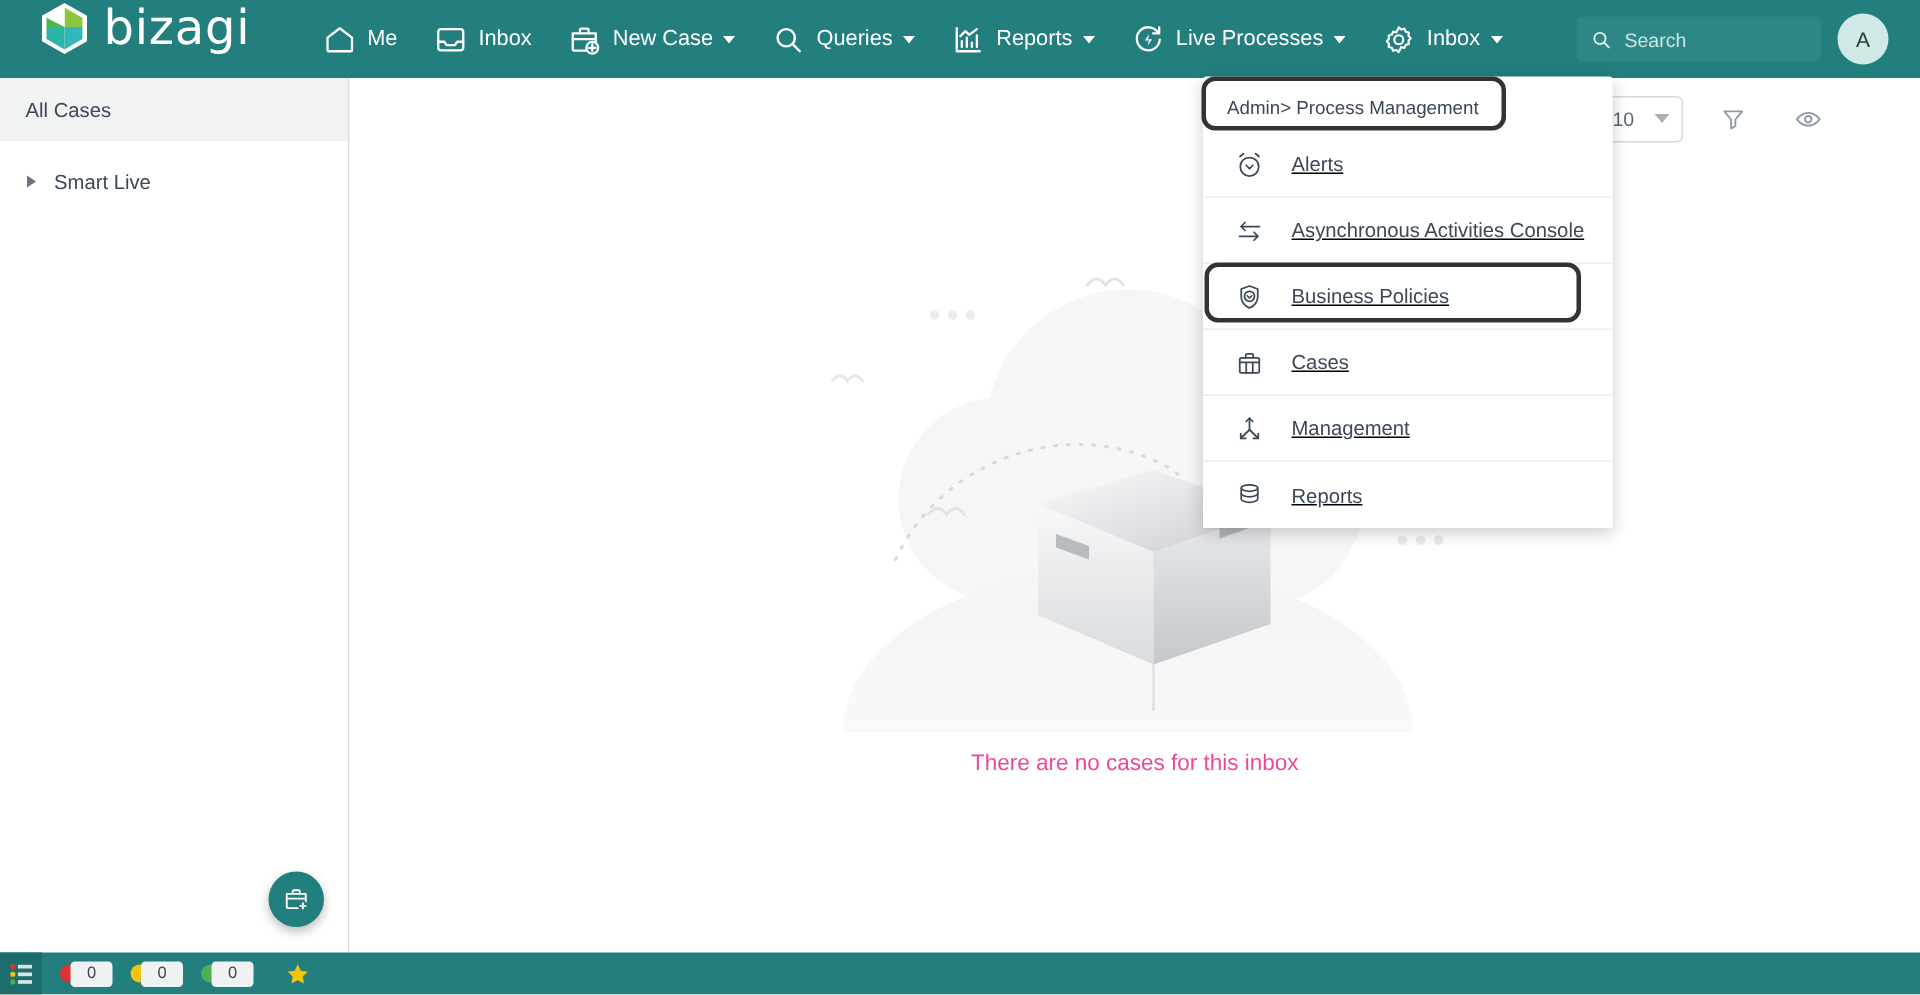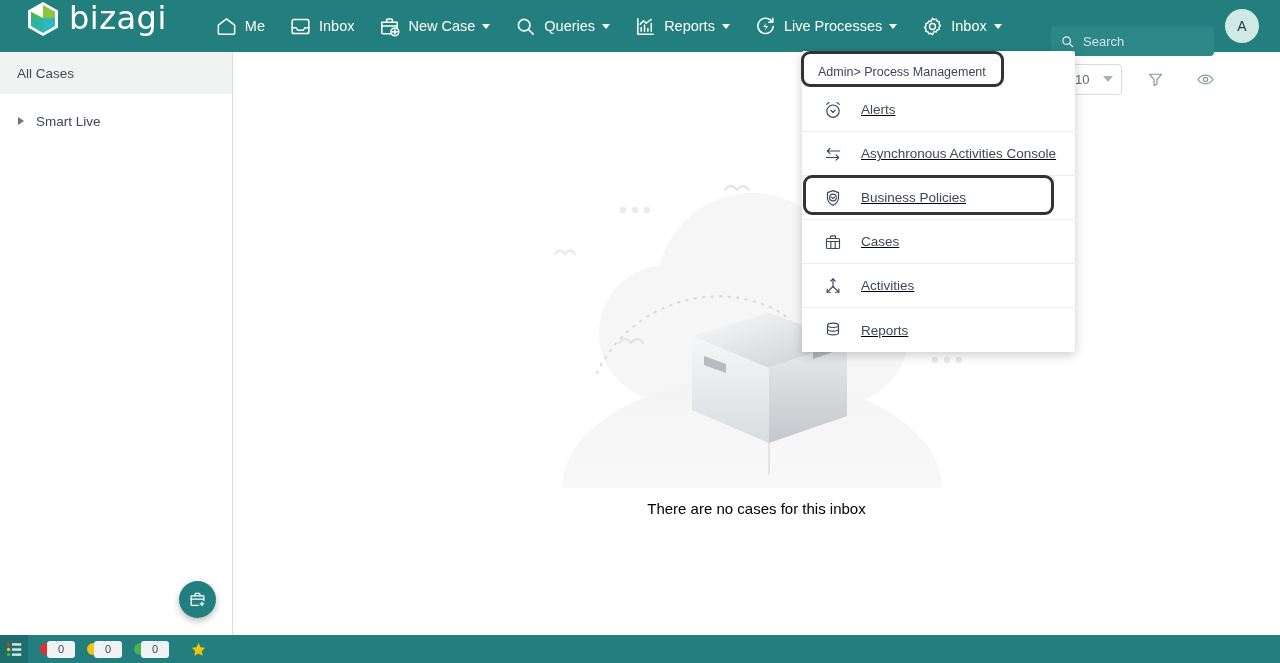--- a/index.html
+++ b/index.html
@@ -31,21 +31,21 @@
     padding: 0 12px; color: #ffffff; font-size: 14.5px; cursor: pointer;
     white-space: nowrap;
   }
   .navitem .ico { width: 23px; height: 23px; margin-right: 7px; display:block; }
   .caret {
     display: inline-block; margin-left: 7px;
     width: 0; height: 0; border-left: 4.5px solid transparent;
     border-right: 4.5px solid transparent; border-top: 5px solid #ffffff;
   }
   .search-wrap {
-    position: absolute; right: 66px; top: 26px;
+    position: absolute; right: 66px; top: 11px;
     width: 163px; height: 30px; border-radius: 4px;
     background: #2d8787; display: flex; align-items: center; padding: 0 9px;
   }
   .search-wrap svg { width: 15px; height: 15px; flex: 0 0 auto; }
   .search-input {
     background: transparent; border: 0; outline: none; color: #e6f2f2;
     font-size: 13px; font-family: "Liberation Sans", sans-serif;
     margin-left: 8px; width: 120px;
   }
   .search-input::placeholder { color: #cfe5e5; }
@@ -104,21 +104,21 @@
   }
 
   
   .empty {
     position: absolute; left: 0; top: 0; width: 1047px; height: 540px;
     display: flex; flex-direction: column; align-items: center;
     justify-content: center;
   }
   .empty-art { width: 440px; height: 330px; margin-top: 30px; }
   .empty-text {
-    font-size: 15px; color: #000000; margin-top: 12px;
+    font-size: 15px; color: #ec4899; margin-top: 12px;
   }
 
   
   .fab {
     position: absolute; left: 179px; top: 581px;
     width: 37px; height: 37px; border-radius: 50%;
     background: #21807f; box-shadow: 0 3px 7px rgba(0,0,0,.27);
     display: flex; align-items: center; justify-content: center;
     cursor: pointer; z-index: 25;
   }
@@ -408,21 +408,21 @@
       <span>Cases</span>
     </div>
 
     <div class="menu-row">
       <svg class="mico" viewBox="0 0 24 24" fill="none" stroke="#3c4858" stroke-width="1.4" stroke-linecap="round" stroke-linejoin="round">
         <path d="M12 3.4v9.2"></path>
         <path d="M9.4 6 12 3.4 14.6 6"></path>
         <path d="M12 12.6 5 19.4M12 12.6l7 6.8"></path>
         <path d="M5 15.6v3.9h3.9M19 15.6v3.9h-3.9"></path>
       </svg>
-      <span>Activities</span>
+      <span>Management</span>
     </div>
 
     <div class="menu-row">
       <svg class="mico" viewBox="0 0 24 24" fill="none" stroke="#3c4858" stroke-width="1.4" stroke-linecap="round" stroke-linejoin="round">
         <ellipse cx="12" cy="6.4" rx="6.6" ry="2.6"></ellipse>
         <path d="M5.4 6.4v4.4c0 1.4 3 2.6 6.6 2.6s6.6-1.2 6.6-2.6V6.4"></path>
         <path d="M5.4 10.8v4.4c0 1.4 3 2.6 6.6 2.6s6.6-1.2 6.6-2.6v-4.4"></path>
       </svg>
       <span>Reports</span>
     </div>

